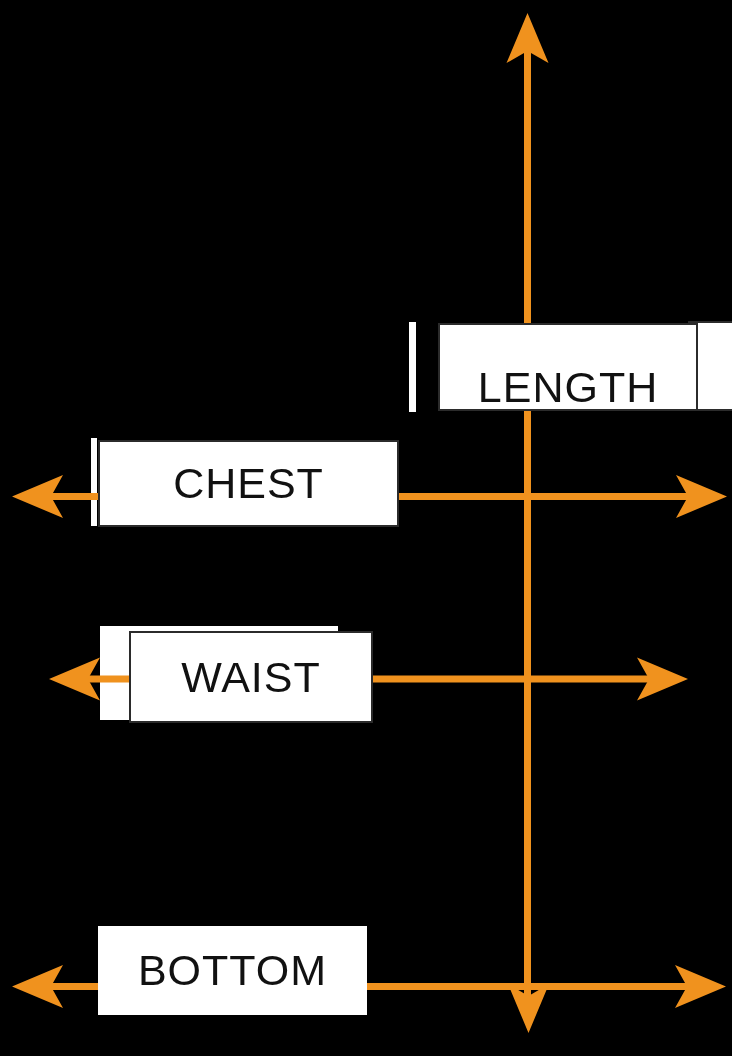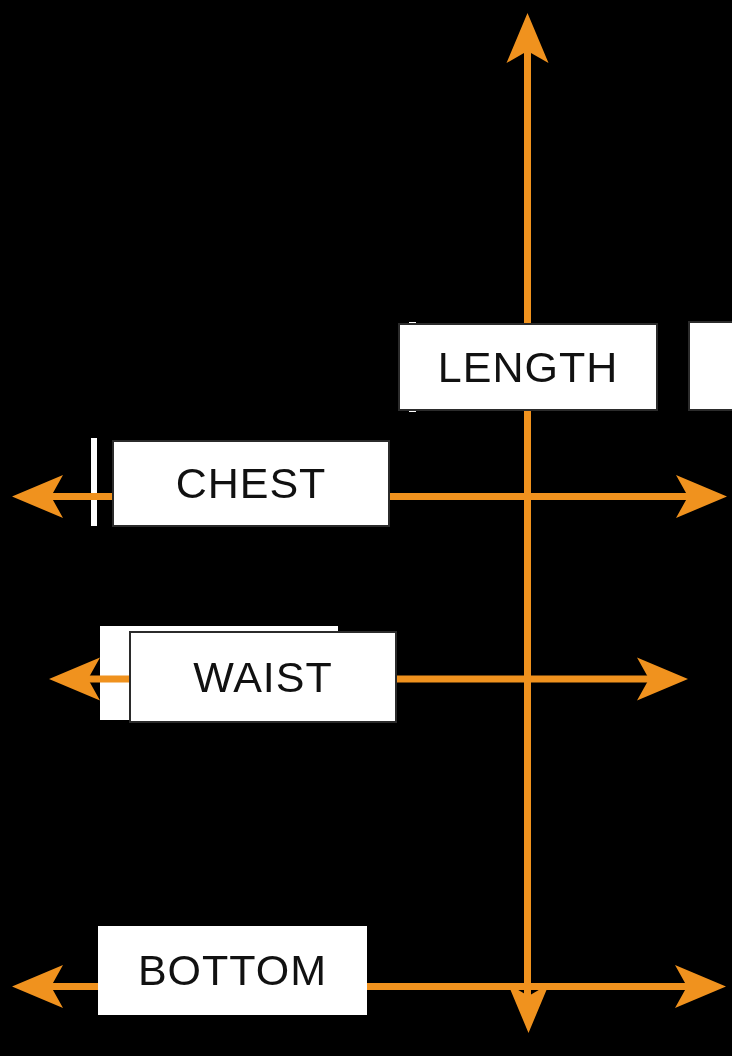--- a/index.html
+++ b/index.html
@@ -37,24 +37,24 @@
     display: flex;
     align-items: center;
     justify-content: center;
     color: var(--text);
     font-size: 43px;
     letter-spacing: 1px;
     line-height: 1;
     white-space: nowrap;
   }
   .label-box.no-border { border: none; }
-  .length-box  { left: 398px; top: 323px; width: 260px; height: 88px; }
+  .length-box  { left: 438px; top: 323px; width: 260px; height: 88px; align-items: flex-end; }
   .length-right-panel { left: 688px; top: 321px; width: 50px; height: 90px; }
-  .chest-box   { left:  112px; top: 440px; width: 278px; height: 87px; }
-  .waist-box   { left: 129px; top: 631px; width: 268px; height: 92px; }
+  .chest-box   { left:  98px; top: 440px; width: 301px; height: 87px; }
+  .waist-box   { left: 129px; top: 631px; width: 244px; height: 92px; }
   .bottom-box  { left:  98px; top: 926px; width: 269px; height: 89px; text-align: right; }
 </style>
 </head>
 <body>
 
 <div class="stage">
 
   <svg class="arrow-layer" viewBox="0 0 732 1056" xmlns="http://www.w3.org/2000/svg">
 
     <rect class="white-shape" x="409" y="322" width="7" height="90"></rect>

